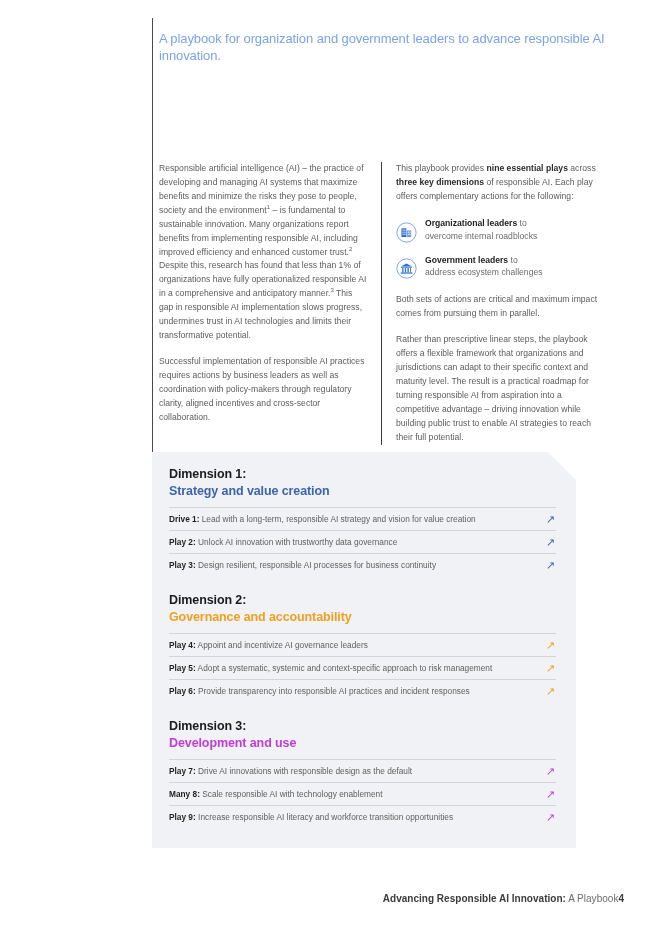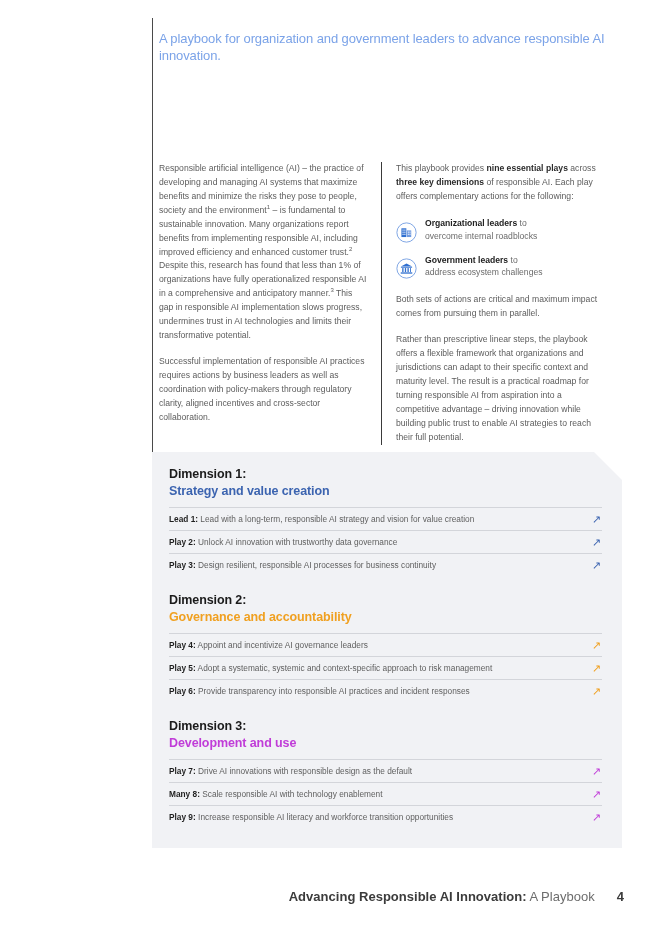--- a/index.html
+++ b/index.html
@@ -124,21 +124,21 @@
   .aud-text .strong {
     color: #222222;
     font-weight: bold;
   }
 
   
   .panel {
     position: absolute;
     left: 152px;
     top: 452px;
-    width: 470px;
+    width: 424px;
     height: 396px;
     background: #f1f2f5;
     -webkit-clip-path: polygon(0 0, calc(100% - 28px) 0, 100% 28px, 100% 100%, 0 100%);
     clip-path: polygon(0 0, calc(100% - 28px) 0, 100% 28px, 100% 100%, 0 100%);
   }
   .panel-inner {
     position: absolute;
     left: 17px;
     top: 14px;
     right: 20px;
@@ -194,25 +194,24 @@
   }
   .dim-1 .play-arrow { color: #3c64b0; }
   .dim-2 .play-arrow { color: #f0a020; }
   .dim-3 .play-arrow { color: #c03cd8; }
 
   
   .footer {
     position: absolute;
     right: 38px;
     bottom: 32px;
-    font-size: 13px;
+    font-size: 10px;
     color: #6d6d6d;
     display: flex;
     align-items: baseline;
-    gap: 22px;
     letter-spacing: 0.02px;
     margin-left: 28px;
   }
   .footer .f-strong { font-weight: bold; color: #3b3b3b; }
   .footer .f-page { color: #3b3b3b; font-weight: bold; }
 </style>
 </head>
 <body>
 
 <div class="page">
@@ -283,21 +282,21 @@
   </div>
 
   <div class="panel">
     <div class="panel-inner">
 
       <div class="dim-block dim-1">
         <div class="dim-label">Dimension 1:</div>
         <div class="dim-name">Strategy and value creation</div>
 
         <div class="play-row">
-          <span class="play-text"><span class="play-num">Lead 1:</span><span> Lead with a long-term, responsible AI strategy and vision for value creation</span></span>
+          <span class="play-text"><span class="play-num">Drive 1:</span><span> Lead with a long-term, responsible AI strategy and vision for value creation</span></span>
           <span class="play-arrow">↗</span>
         </div>
         <div class="play-row">
           <span class="play-text"><span class="play-num">Play 2:</span><span> Unlock AI innovation with trustworthy data governance</span></span>
           <span class="play-arrow">↗</span>
         </div>
         <div class="play-row">
           <span class="play-text"><span class="play-num">Play 3:</span><span> Design resilient, responsible AI processes for business continuity</span></span>
           <span class="play-arrow">↗</span>
         </div>

